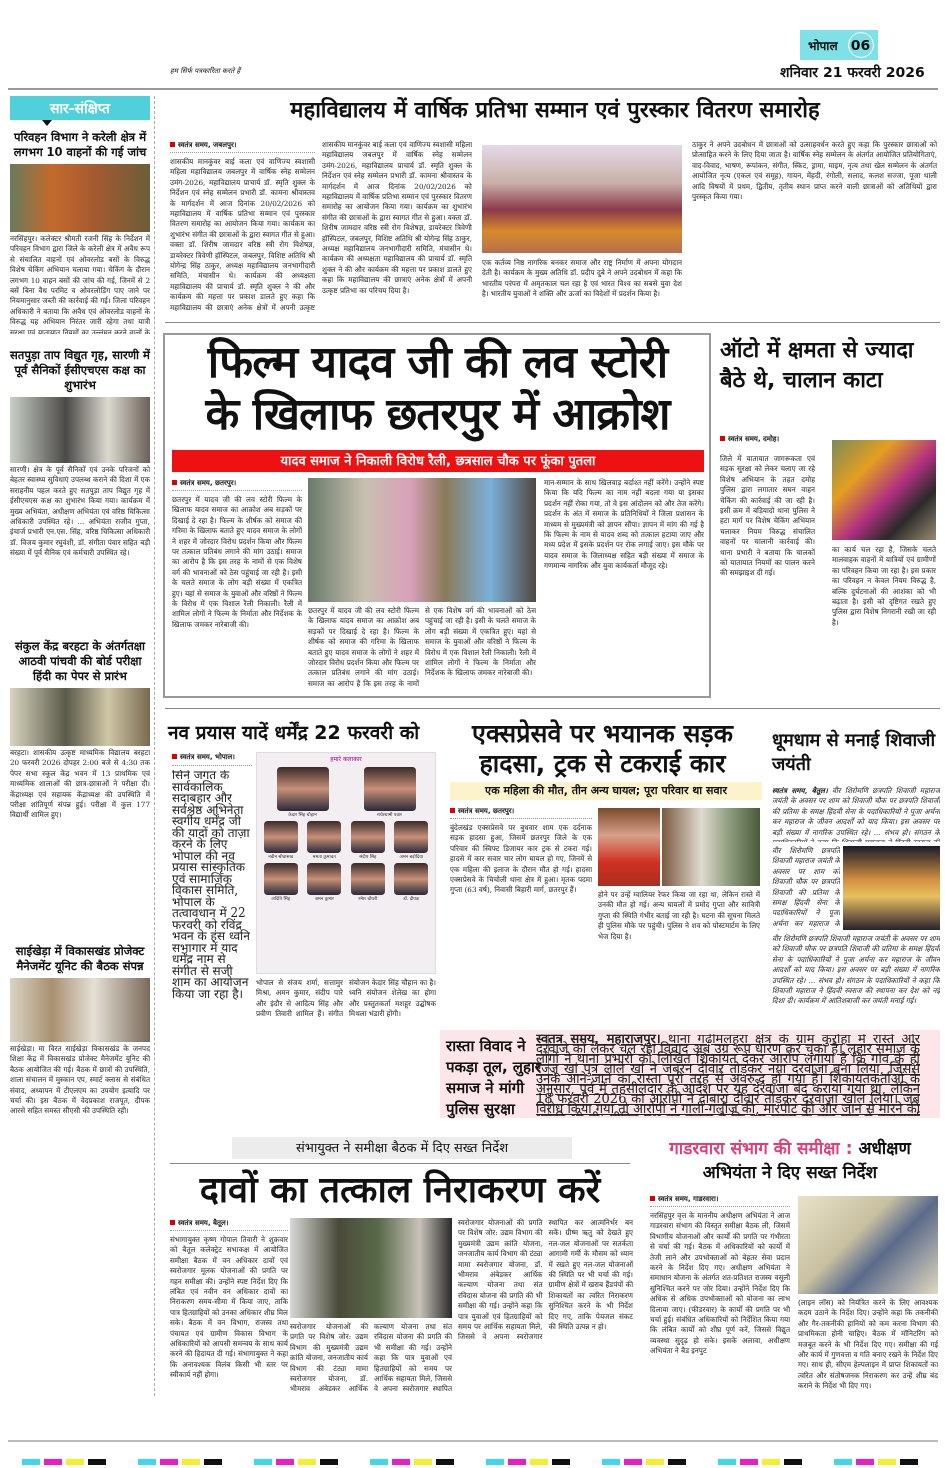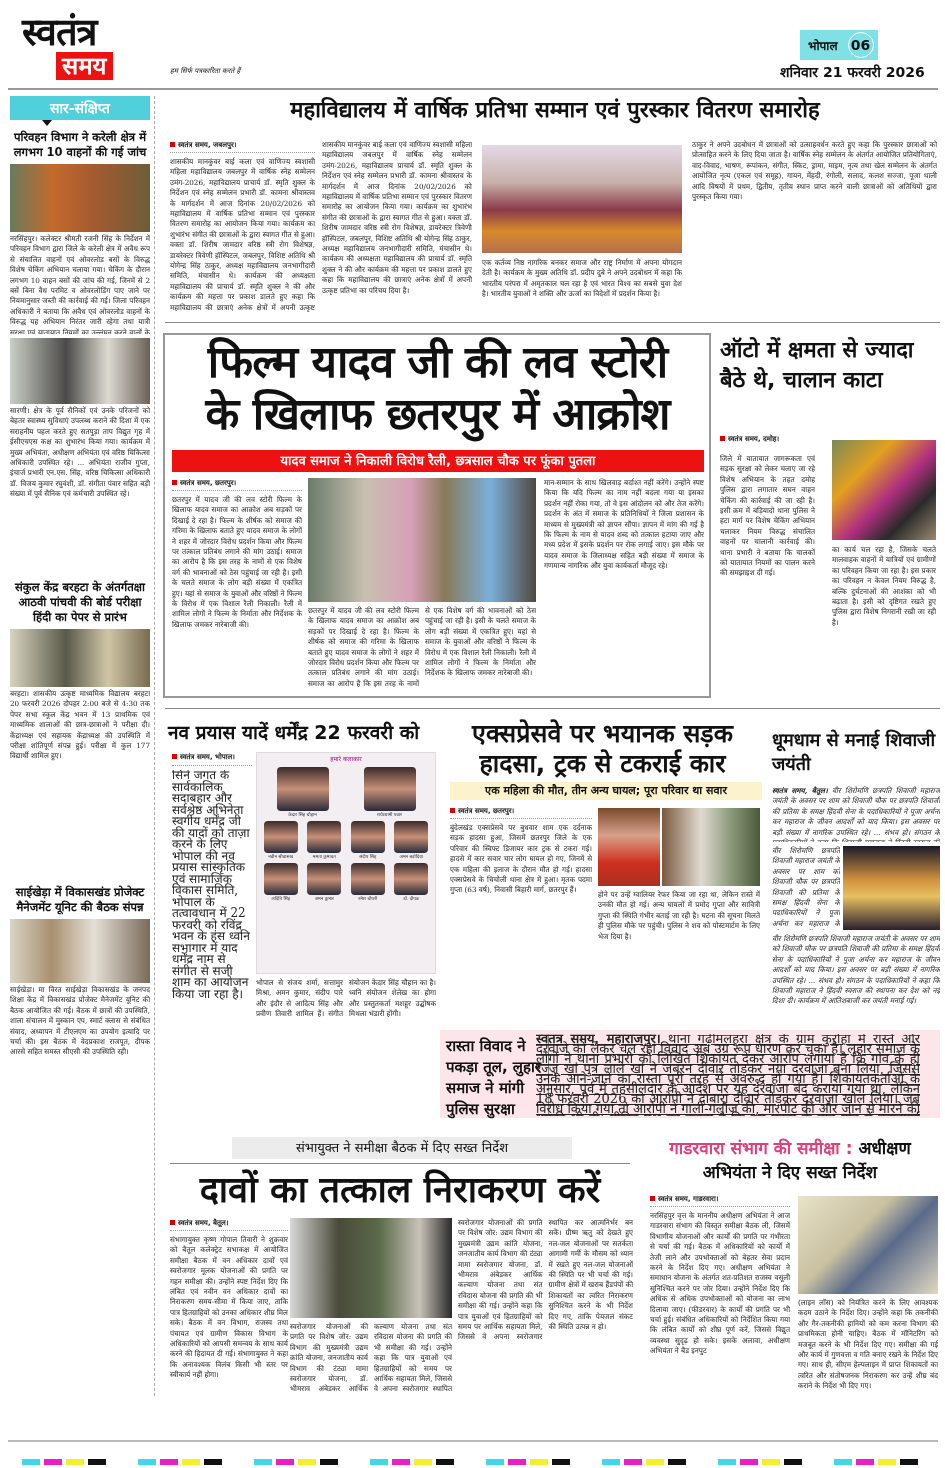--- a/index.html
+++ b/index.html
@@ -17,41 +17,38 @@
   .logo-bot { background: #e11; color: #fff; font-size: 24px; font-weight: bold; padding: 0 6px; line-height: 28px; }
   .cities { font-size: 24px; font-weight: bold; color: #111; white-space: nowrap; letter-spacing: -0.5px; }
   .pageno { background: #7fe0e6; width: 26px; height: 26px; border-radius: 50%; border: 1px solid #fff; font-weight: bold; font-size: 14px; text-align: center; line-height: 24px; }
   .epaper { background: #3cbfd0; color: #fff; font-size: 10px; font-weight: bold; padding: 1px 6px; }
   .reg { display: inline-block; width: 18px; height: 6px; margin-right: 4px; }
 </style>
 </head>
 <body>
 
 <div class="abs" style="left:0;top:0;width:945px;height:88px;">
-  <div class="abs" style="left:22px;top:4px;width:110px;">
-    <div class="logo-top">स्वतंत्र</div>
-    <div class="abs logo-bot" style="left:34px;top:48px;">समय</div>
-  </div>
   <div class="abs" style="left:800px;top:30px;display:flex;align-items:center;background:#7fe0e6;padding:2px 4px 2px 8px;">
     <span style="font-size:12px;font-weight:bold;margin-right:10px;">भोपाल</span>
     <span class="pageno">06</span>
   </div>
   <div class="abs" style="left:170px;top:66px;font-size:7px;font-style:italic;">हम सिर्फ पत्रकारिता करते हैं</div>
   <div class="abs" style="left:780px;top:62px;font-size:14px;font-weight:bold;">शनिवार 21 फरवरी 2026</div>
   <div class="abs hrule" style="left:8px;top:88px;width:930px;background:#999;height:2px;"></div>
 </div>
 
 <div class="abs" style="left:10px;top:96px;width:140px;height:1300px;">
   <div style="background:#4fd0da;color:#fff;text-align:center;font-weight:bold;font-size:14px;height:24px;line-height:24px;position:relative;">
     <span>सार-संक्षिप्त</span>
     <span style="position:absolute;left:32px;bottom:-6px;width:0;height:0;border-left:5px solid transparent;border-right:5px solid transparent;border-top:6px solid #111;"></span>
   </div>
   <div class="hl" style="font-size:11.5px;text-align:center;margin-top:10px;line-height:15px;">परिवहन विभाग ने करेली क्षेत्र में लगभग 10 वाहनों की गई जांच</div>
   <div class="photo" style="height:68px;margin-top:4px;background:linear-gradient(90deg,#6a7a5c 0%,#c46a2c 30%,#a55a30 60%,#6c5e3a 100%);"></div>
   <div class="body-text" style="height:100px;margin-top:2px;">नरसिंहपुर। कलेक्टर श्रीमती रजनी सिंह के निर्देशन में परिवहन विभाग द्वारा जिले के करेली क्षेत्र में अवैध रूप से संचालित वाहनों एवं ओवरलोड बसों के विरुद्ध विशेष चेकिंग अभियान चलाया गया। चेकिंग के दौरान लगभग 10 वाहन बसों की जांच की गई, जिनमें से 2 बसें बिना वैध परमिट व ओवरलोडिंग पाए जाने पर नियमानुसार जब्ती की कार्रवाई की गई। जिला परिवहन अधिकारी ने बताया कि अवैध एवं ओवरलोड वाहनों के विरुद्ध यह अभियान निरंतर जारी रहेगा तथा यात्री सुरक्षा एवं यातायात नियमों का उल्लंघन करने वालों के खिलाफ सख्त कार्रवाई की जाएगी।</div>
+  <div class="hl" style="font-size:11.5px;text-align:center;margin-top:14px;line-height:15px;">सतपुड़ा ताप विद्युत गृह, सारणी में पूर्व सैनिकों ईसीएचएस कक्ष का शुभारंभ</div>
   <div class="photo" style="height:66px;margin-top:4px;background:linear-gradient(90deg,#c9d0c6,#4c4a48 40%,#dcdad0 70%,#6a6058);"></div>
   <div class="body-text" style="height:162px;margin-top:2px;">सारणी। क्षेत्र के पूर्व सैनिकों एवं उनके परिजनों को बेहतर स्वास्थ्य सुविधाएं उपलब्ध कराने की दिशा में एक सराहनीय पहल करते हुए सतपुड़ा ताप विद्युत गृह में ईसीएचएस कक्ष का शुभारंभ किया गया। कार्यक्रम में मुख्य अभियंता, अधीक्षण अभियंता एवं वरिष्ठ चिकित्सा अधिकारी उपस्थित रहे। ... अभियंता राजीव गुप्ता, इंचार्ज प्रभारी एन.एस. सिंह, वरिष्ठ चिकित्सा अधिकारी डॉ. विजय कुमार रघुवंशी, डॉ. संगीता पंवार सहित बड़ी संख्या में पूर्व सैनिक एवं कर्मचारी उपस्थित रहे।</div>
   <div class="hl" style="font-size:11.5px;text-align:center;margin-top:12px;line-height:15px;">संकुल केंद्र बरहटा के अंतर्गतक्षा आठवी पांचवी की बोर्ड परीक्षा हिंदी का पेपर से प्रारंभ</div>
   <div class="photo" style="height:58px;margin-top:4px;background:linear-gradient(90deg,#d8d4bf,#5a5a4a 40%,#cfc6a6 70%,#786a50);"></div>
   <div class="body-text" style="height:188px;margin-top:2px;">बरहटा। शासकीय उत्कृष्ट माध्यमिक विद्यालय बरहटा 20 फरवरी 2026 दोपहर 2:00 बजे से 4:30 तक पेपर सभा स्कूल केंद्र भवन में 13 प्राथमिक एवं माध्यमिक शालाओं की छात्र-छात्राओं ने परीक्षा दी। केंद्राध्यक्ष एवं सहायक केंद्राध्यक्ष की उपस्थिति में परीक्षा शांतिपूर्ण संपन्न हुई। परीक्षा में कुल 177 विद्यार्थी शामिल हुए।</div>
   <div class="hl" style="font-size:11.5px;text-align:center;margin-top:8px;line-height:15px;">साईखेड़ा में विकासखंड प्रोजेक्ट मैनेजमेंट यूनिट की बैठक संपन्न</div>
   <div class="photo" style="height:64px;margin-top:4px;background:linear-gradient(90deg,#d9d4c4,#a89070 30%,#e5e0d6 60%,#7a6a5a);"></div>
   <div class="body-text" style="height:96px;margin-top:2px;">साईखेड़ा। मा विरत साईखेड़ा विकासखंड के जनपद शिक्षा केंद्र में विकासखंड प्रोजेक्ट मैनेजमेंट यूनिट की बैठक आयोजित की गई। बैठक में छात्रों की उपस्थिति, शाला संचालन में मुस्कान एप, स्मार्ट क्लास से संबंधित संवाद, अध्यापन में टीएलएम का उपयोग इत्यादि पर चर्चा की। इस बैठक में वेदप्रकाश राजपूत, दीपक आरसे सहित समस्त सीएसी की उपस्थिति रही।</div>
 </div>
 <div class="abs vrule" style="left:154px;top:96px;height:1300px;border-left:1px dashed #aaa;background:none;"></div>

